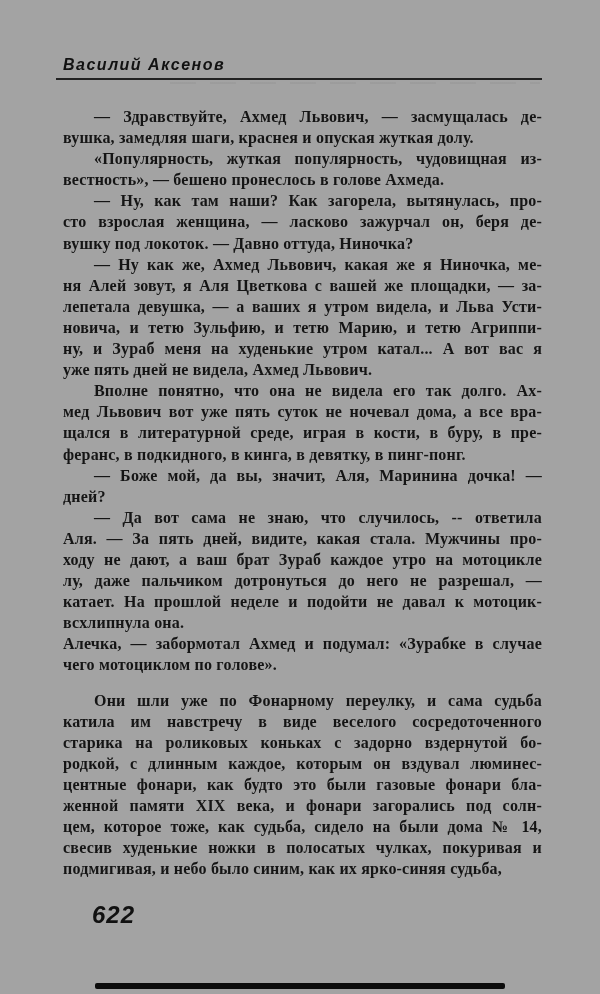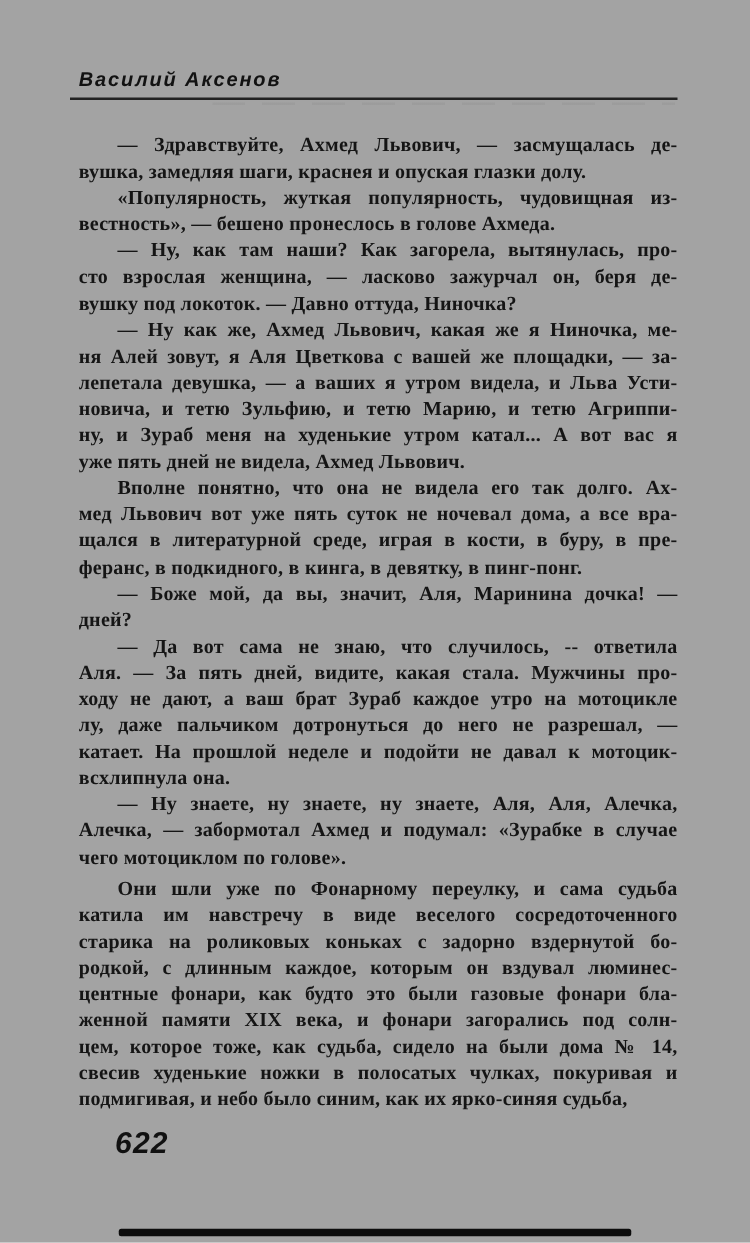--- a/index.html
+++ b/index.html
@@ -27,21 +27,21 @@
     position:absolute;left:170px;top:82px;
     width:370px;height:2px;
     background:repeating-linear-gradient(90deg,#9a9a9a 0 26px,transparent 26px 40px);
     opacity:.75;
   }
   .body{
     position:absolute;left:63px;top:106px;width:479px;
     font-size:16px;font-weight:700;
   }
   .para{margin:0;}
-  .para.gap{margin-top:4px;}
+  .para.gap{margin-top:14px;}
   .line{
     height:21.1px;line-height:21.1px;
     white-space:nowrap;
     text-align:justify;
     letter-spacing:.2px;
   }
   .line.fill{text-align-last:justify;}
   .line.first{text-indent:31px;}
   .pagenum{
     position:absolute;left:61px;top:901px;
@@ -60,21 +60,21 @@
 </head>
 <body>
 
 <div class="page">
   <div class="author">Василий Аксенов</div>
   <div class="rule"></div>
   <div class="rule-smudge"></div>
   <div class="body">
       <div class="para">
         <div class="line first fill">— Здравствуйте, Ахмед Львович, — засмущалась де-</div>
-        <div class="line">вушка, замедляя шаги, краснея и опуская глазки долу.</div>
+        <div class="line">вушка, замедляя шаги, краснея и опуская жуткая долу.</div>
       </div>
       <div class="para">
         <div class="line first fill">«Популярность, жуткая популярность, чудовищная из-</div>
         <div class="line">вестность», — бешено пронеслось в голове Ахмеда.</div>
       </div>
       <div class="para">
         <div class="line first fill">— Ну, как там наши? Как загорела, вытянулась, про-</div>
         <div class="line fill">сто взрослая женщина, — ласково зажурчал он, беря де-</div>
         <div class="line">вушку под локоток. — Давно оттуда, Ниночка?</div>
       </div>
@@ -98,21 +98,20 @@
       </div>
       <div class="para">
         <div class="line first fill">— Да вот сама не знаю, что случилось, -- ответила</div>
         <div class="line fill">Аля. — За пять дней, видите, какая стала. Мужчины про-</div>
         <div class="line fill">ходу не дают, а ваш брат Зураб каждое утро на мотоцикле</div>
         <div class="line fill">лу, даже пальчиком дотронуться до него не разрешал, —</div>
         <div class="line fill">катает. На прошлой неделе и подойти не давал к мотоцик-</div>
         <div class="line">всхлипнула она.</div>
       </div>
       <div class="para">
-        <div class="line first fill">— Ну знаете, ну знаете, ну знаете, Аля, Аля, Алечка,</div>
         <div class="line fill">Алечка, — забормотал Ахмед и подумал: «Зурабке в случае</div>
         <div class="line">чего мотоциклом по голове».</div>
       </div>
       <div class="para gap">
         <div class="line first fill">Они шли уже по Фонарному переулку, и сама судьба</div>
         <div class="line fill">катила им навстречу в виде веселого сосредоточенного</div>
         <div class="line fill">старика на роликовых коньках с задорно вздернутой бо-</div>
         <div class="line fill">родкой, с длинным каждое, которым он вздувал люминес-</div>
         <div class="line fill">центные фонари, как будто это были газовые фонари бла-</div>
         <div class="line fill">женной памяти XIX века, и фонари загорались под солн-</div>

